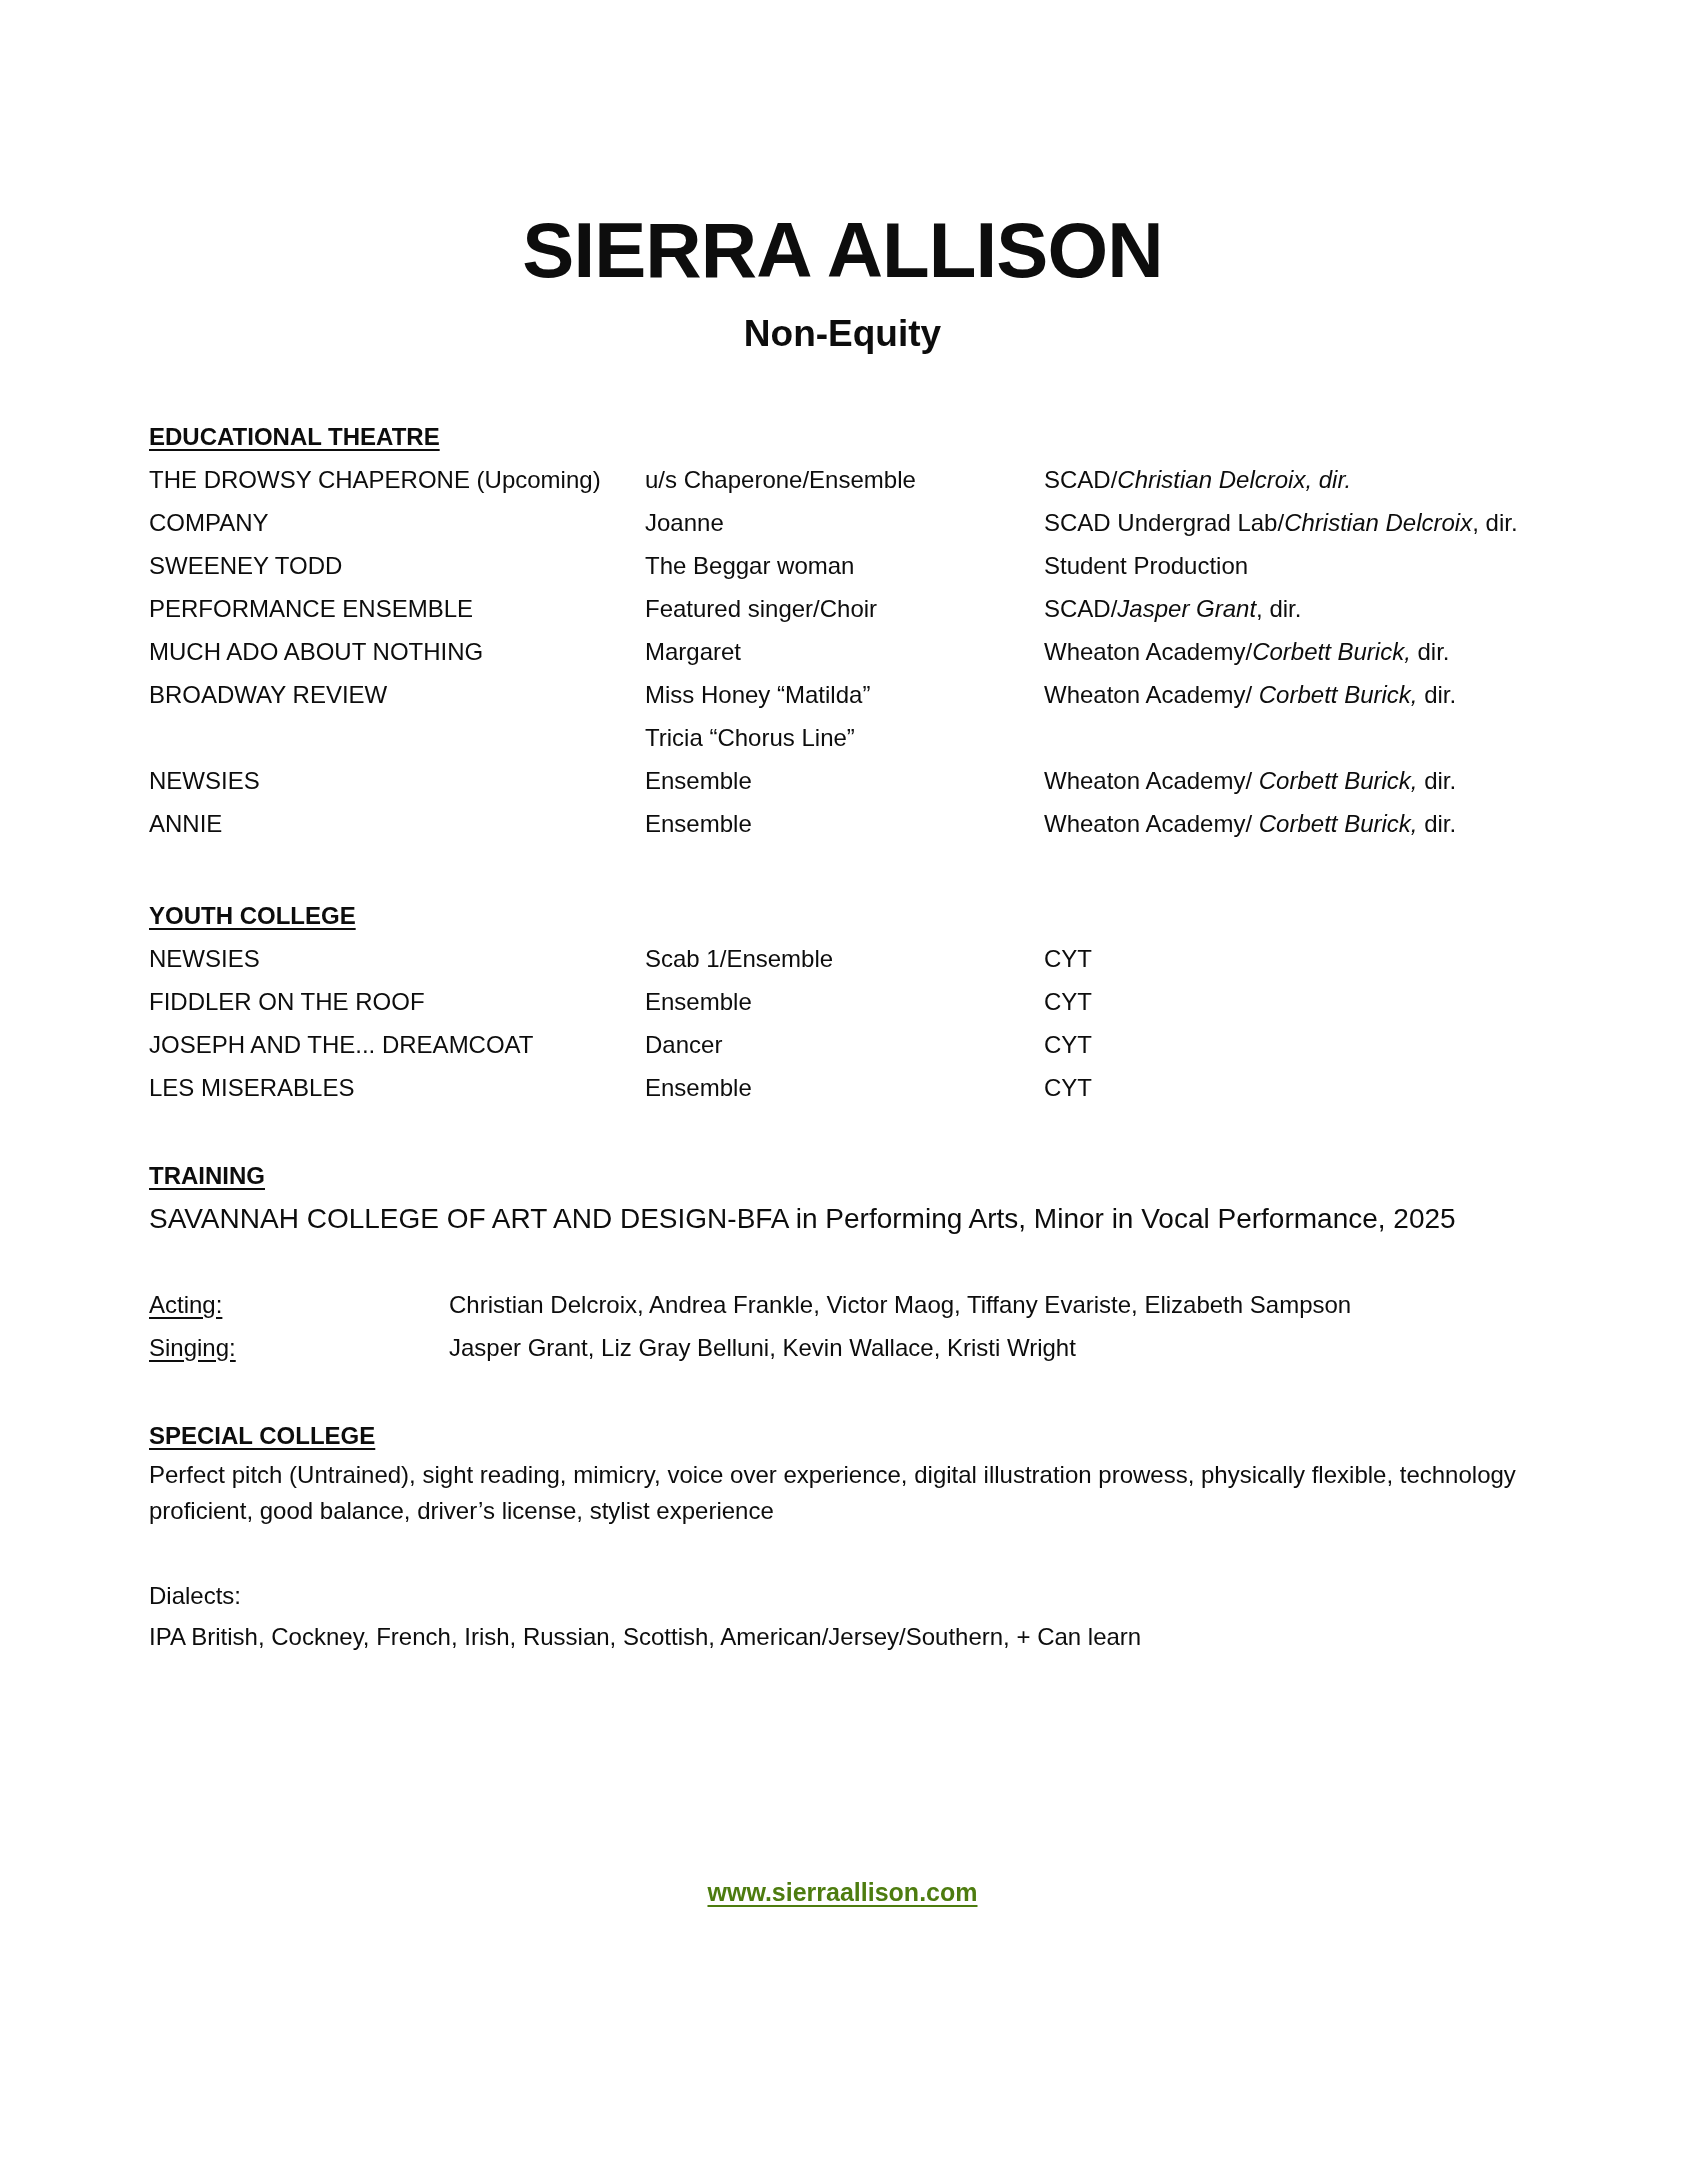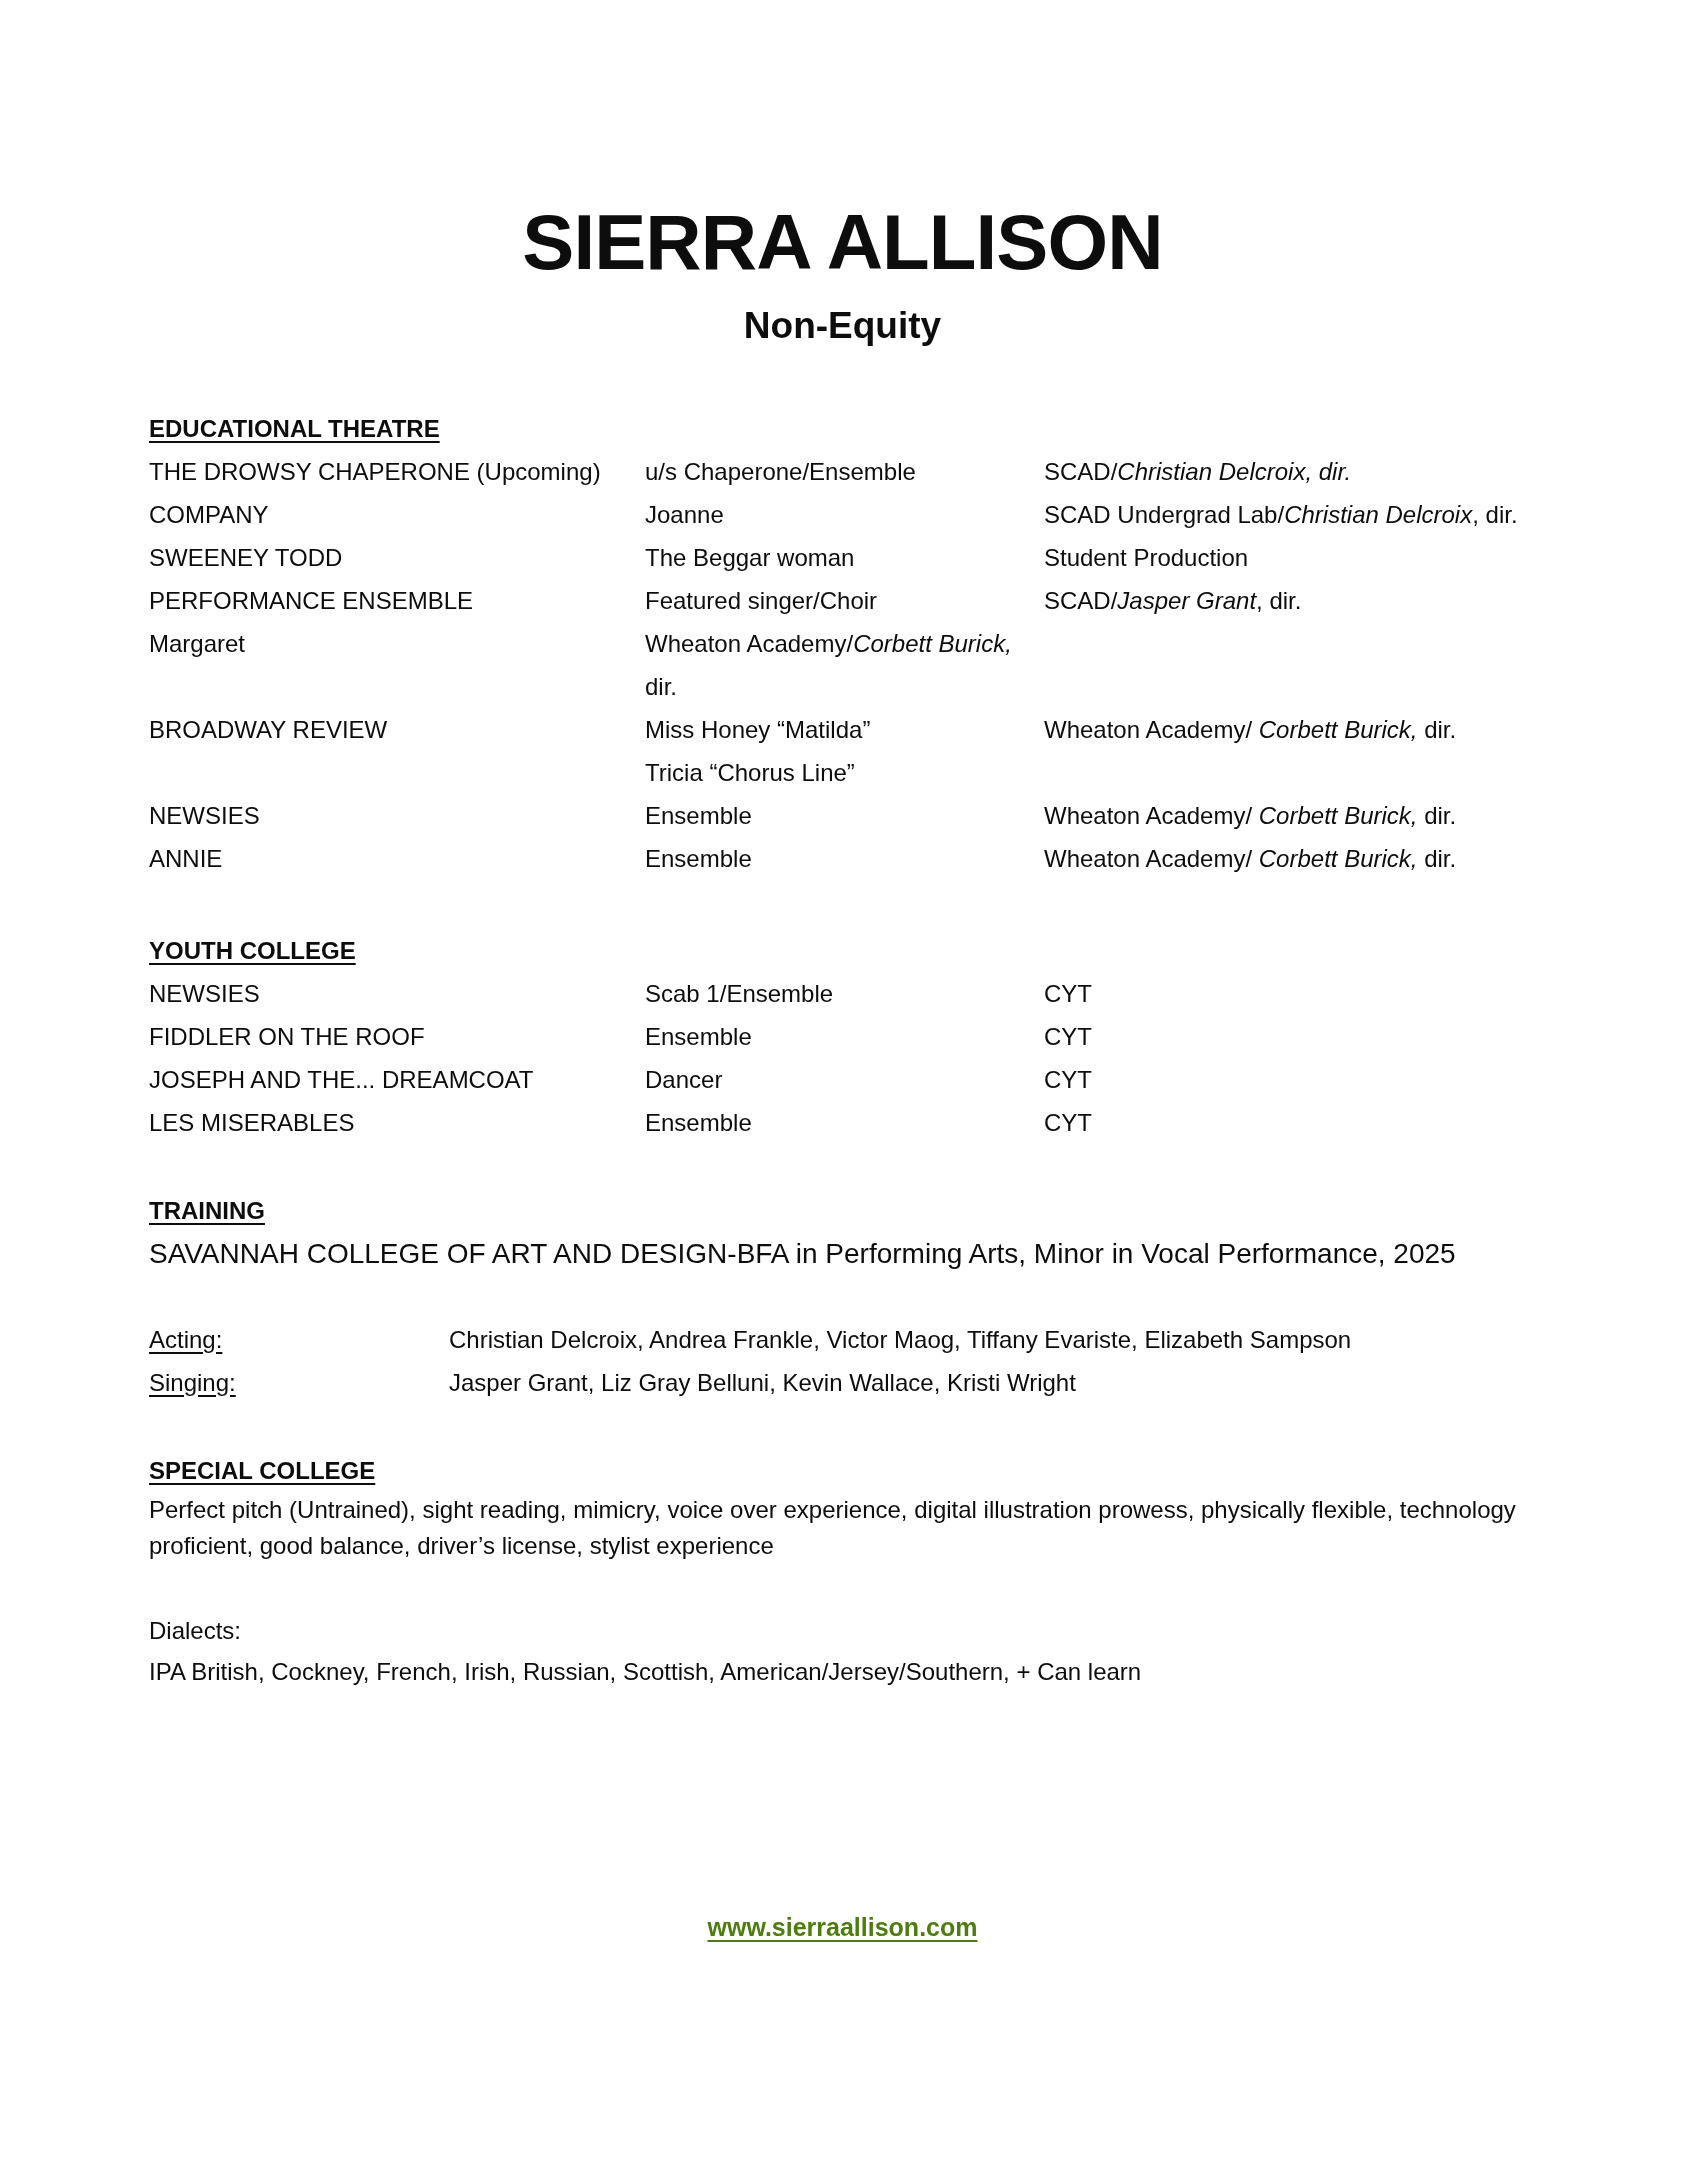--- a/index.html
+++ b/index.html
@@ -12,20 +12,21 @@
     height: 2181px;
     font-family: "Liberation Sans", sans-serif;
     color: #0d0d0d;
     position: relative;
   }
   .page {
     box-sizing: border-box;
     width: 1685px;
     height: 1607px;
     padding: 203px 149px 0 149px;
+    margin-top: 8px;
   }
   .doc-title {
     text-align: center;
     font-size: 78px;
     font-weight: bold;
     letter-spacing: -0.9px;
     line-height: 1;
     margin: 0;
   }
   .doc-subtitle {
@@ -120,20 +121,21 @@
       <span>SWEENEY TODD</span>
       <span>The Beggar woman</span>
       <span><span>Student Production</span><span class="it"></span><span></span></span>
     </div>
     <div class="credit-row">
       <span>PERFORMANCE ENSEMBLE</span>
       <span>Featured singer/Choir</span>
       <span><span>SCAD/</span><span class="it">Jasper Grant</span><span>, dir.</span></span>
     </div>
     <div class="credit-row">
+      <span>MUCH ADO ABOUT NOTHING</span>
       <span>Margaret</span>
       <span><span>Wheaton Academy/</span><span class="it">Corbett Burick,</span><span> dir.</span></span>
     </div>
     <div class="credit-row">
       <span>BROADWAY REVIEW</span>
       <span>Miss Honey “Matilda”</span>
       <span><span>Wheaton Academy/ </span><span class="it">Corbett Burick,</span><span> dir.</span></span>
     </div>
     <div class="credit-row">
       <span></span>

